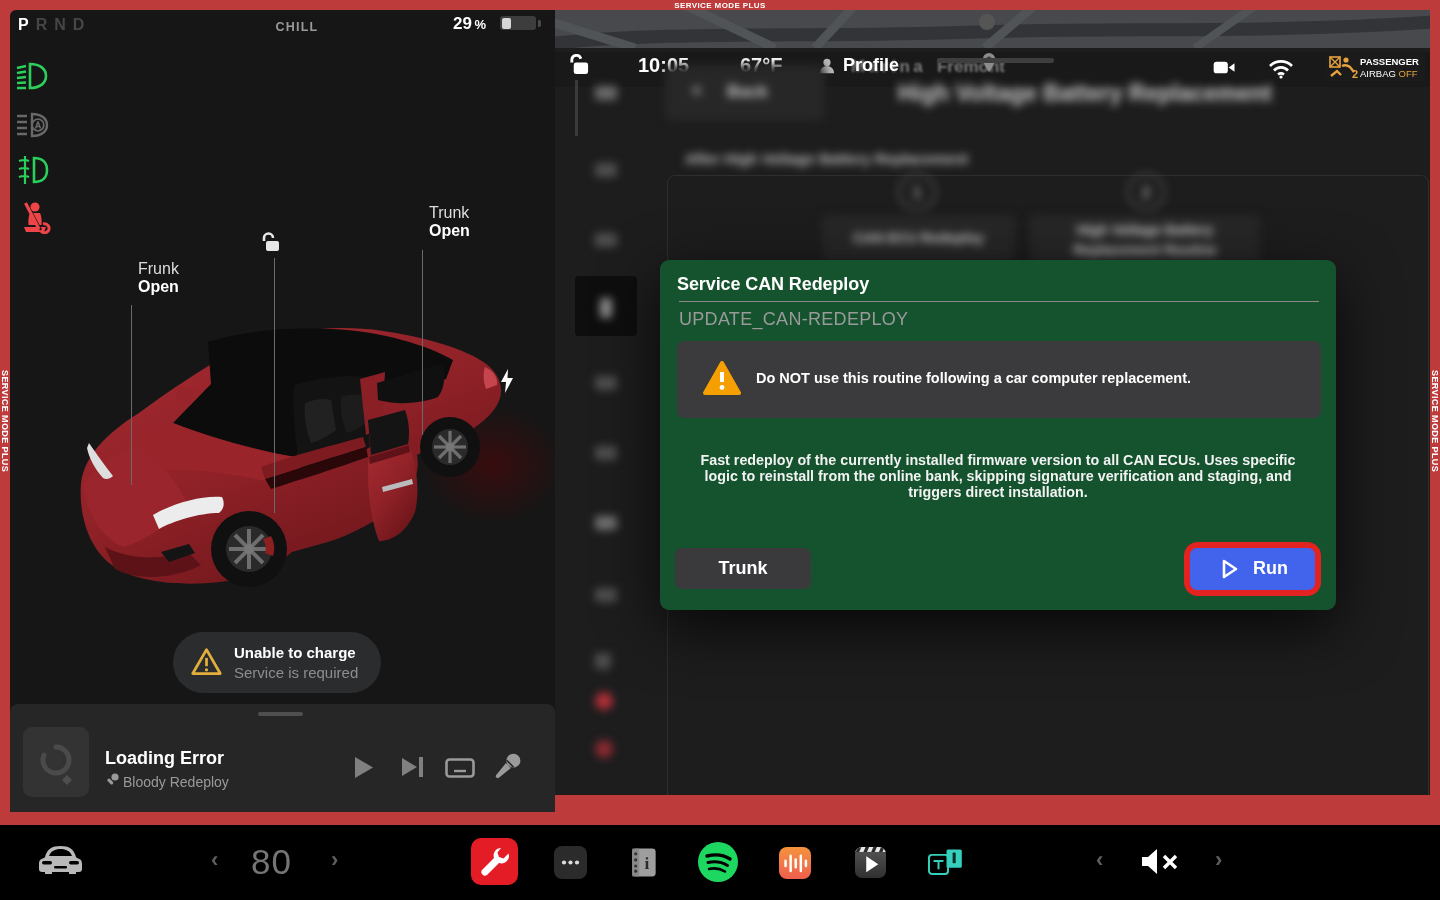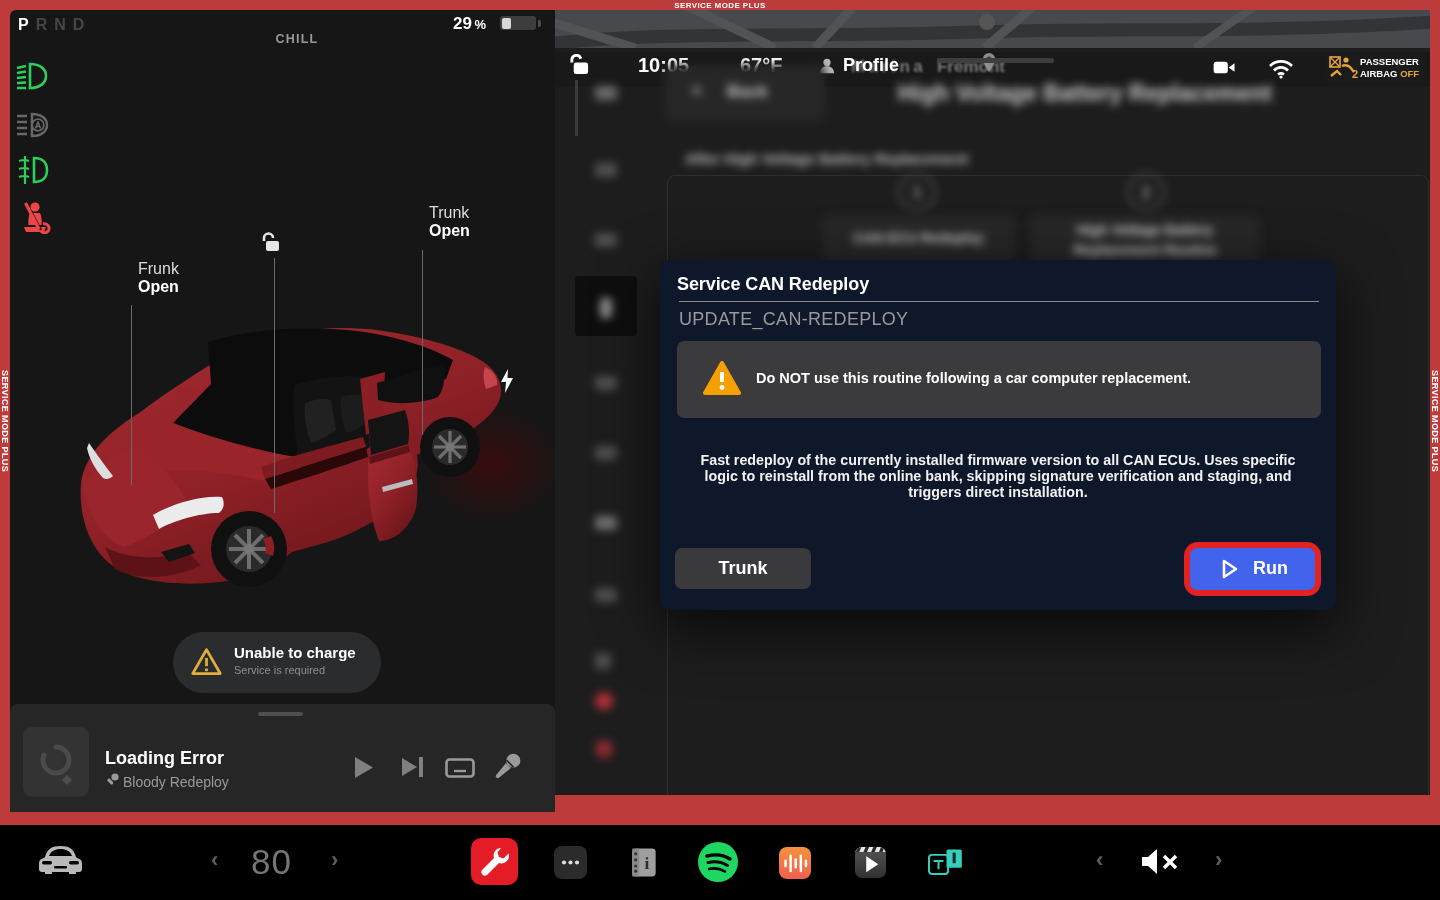--- a/index.html
+++ b/index.html
@@ -10,73 +10,73 @@
 #svcTop { position:absolute; top:0px; left:0; width:1440px; text-align:center; color:#fff; font-size:8px; font-weight:bold; letter-spacing:.4px; line-height:11px; }
 .vtext { position:absolute; z-index:7; color:#fff; font-size:9px; font-weight:bold; letter-spacing:.4px; white-space:nowrap; }
 #vleft { left:-45px; top:415px; transform:rotate(90deg); width:100px; text-align:center; }
 #vright { left:1385px; top:415px; transform:rotate(90deg); width:100px; text-align:center; }
 
 
 #leftpanel { position:absolute; left:10px; top:10px; width:545px; height:802px; background:#161616; border-radius:6px 0 0 0; overflow:hidden; z-index:3; }
 #prnd { position:absolute; left:8px; top:6px; font-size:16px; font-weight:bold; color:#464646; letter-spacing:0; }
 #prnd b { color:#fff; }
 #prnd span { margin-left:7px; }
-#chill { position:absolute; left:0; top:10px; width:574px; text-align:center; color:#9a9a9a; font-size:12.5px; letter-spacing:1.2px; font-weight:bold;margin-top:12px; }
+#chill { position:absolute; left:0; top:10px; width:574px; text-align:center; color:#9a9a9a; font-size:12.5px; letter-spacing:1.2px; font-weight:bold; }
 #soc { position:absolute; left:443px; top:4px; font-size:17px; font-weight:bold; color:#fff; }
 #soc .pct { font-size:13px; font-weight:bold; }
 #batt { position:absolute; left:490px; top:6px; width:36px; height:14px; background:#3d3d3d; border-radius:3px; }
 #batt:after { content:""; position:absolute; left:38px; top:3.5px; width:3px; height:7px; background:#4a4a4a; border-radius:0 2px 2px 0; }
 #batt .fill { position:absolute; left:1.5px; top:1.5px; width:9px; height:11px; background:#d8d8d8; border-radius:2px; }
 
 .telltale { position:absolute; left:6px; }
 
 
 .callout { position:absolute; color:#fff; font-size:16px; }
 .callout .t1 { color:#ddd; font-weight:normal; }
 .callout .t2 { color:#fff; font-weight:bold; }
 .cline { position:absolute; width:1px; background:#6a6a6a; }
 
 
 #toast { position:absolute; left:163px; top:622px; width:208px; height:61px; background:#2a2c2e; border-radius:31px; }
 #toast .tt1 { position:absolute; left:61px; top:12px; font-size:15px; font-weight:bold; color:#fff; }
-#toast .tt2 { position:absolute; left:61px; top:32px; font-size:11px; color:#8e8e8e; }
+#toast .tt2 { position:absolute; left:61px; top:32px; font-size:15px; color:#8e8e8e; }
 
 
 #media { position:absolute; left:0px; top:694px; width:545px; height:108px; background:#262626; border-radius:8px 8px 0 0; }
 #media .handle { position:absolute; left:248px; top:8px; width:45px; height:4px; border-radius:2px; background:#4f4f4f; }
 #media .art { position:absolute; left:13px; top:23px; width:66px; height:70px; background:#333333; border-radius:9px; }
 #media .title { position:absolute; left:95px; top:44px; font-size:18px; font-weight:bold; color:#fff; }
 #media .artist { position:absolute; left:113px; top:70px; font-size:14px; color:#9a9a9a; }
 
 
 #rightarea { position:absolute; left:555px; top:10px; width:875px; height:785px; background:#1d1d1e; overflow:hidden; }
 #mapstrip { position:absolute; left:0; top:0; width:875px; height:38px; }
 #topbarR { position:absolute; left:0; top:0; width:875px; height:35px; background:rgba(18,18,18,0.38); color:#fff;margin-top:42px; }
 #clock { position:absolute; left:83px; top:2px; font-size:20px; font-weight:bold; }
 #temp { position:absolute; left:185px; top:2px; font-size:20px; font-weight:bold; }
 #profile { position:absolute; left:288px; top:3px; font-size:18px; font-weight:bold; }
 #mapnames { position:absolute; left:296px; top:5px; font-size:17px; font-weight:bold; color:#787878; filter:blur(1px); }
 #airbagbox { position:absolute; left:772px; top:1px; width:98px; height:29px; background:#1b1b1b; border-radius:3px; }
 #airbagbox .l1 { position:absolute; left:33px; top:3px; font-size:9.5px; font-weight:bold; color:#fff; }
-#airbagbox .l2 { position:absolute; left:33px; top:15px; font-size:9.5px; font-weight:bold; color:#fff; }
+#airbagbox .l2 { position:absolute; left:33px; top:15px; font-size:9.5px; font-weight:normal; color:#fff; }
 #airbagbox .off { color:#e8a33d; }
 #appcontent { position:absolute; left:0; top:38px; width:875px; height:747px; }
 .sideicon { position:absolute; left:40px; width:22px; height:14px; background:#4f4f4f; border-radius:3px; filter:blur(4px); }
 #sidehl { position:absolute; left:20px; top:228px; width:62px; height:60px; background:#0e0e0e; border-radius:4px; }
 #backbtn { position:absolute; left:110px; top:17px; width:160px; height:56px; background:#272727; border-radius:7px; filter:blur(4px); }
 #backbtn span { position:absolute; left:62px; top:17px; color:#cfcfcf; font-weight:bold; font-size:17px; }
 #backbtn i { position:absolute; left:27px; top:17px; color:#cfcfcf; font-weight:bold; font-size:16px; font-style:normal; }
 #apptitle { position:absolute; left:280px; top:32px; width:500px; text-align:center; color:#c9c9c9; font-weight:bold; font-size:23px; filter:blur(4px); }
 #sectlabel { position:absolute; left:130px; top:102px; color:#bdbdbd; font-weight:bold; font-size:15px; filter:blur(4px); }
 #sectbox { position:absolute; left:112px; top:127px; width:762px; height:1000px; border:1px solid #2e2e2e; border-radius:8px; }
 .numcirc { position:absolute; top:125px; width:38px; height:38px; border:2px solid #5a5a5a; border-radius:50%; color:#9a9a9a; font-size:17px; font-weight:bold; text-align:center; line-height:36px; filter:blur(4px); }
 .appbtn { position:absolute; top:167px; background:#272727; border-radius:6px; filter:blur(4px); color:#c9c9c9; font-weight:bold; font-size:14px; text-align:center; }
 
 
-#modal { position:absolute; z-index:6; left:660px; top:260px; width:676px; height:350px; background:#0f172a; border-radius:9px; box-shadow:0 18px 60px rgba(0,0,0,0.75); }
+#modal { position:absolute; z-index:6; left:660px; top:260px; width:676px; height:350px; background:#14532d; border-radius:9px; box-shadow:0 18px 60px rgba(0,0,0,0.75); }
 #modal h1 { font-size:18px; color:#fff; font-weight:bold; position:absolute; left:17px; top:14px; letter-spacing:-0.1px; }
 #modal .rule { position:absolute; left:19px; top:41px; width:640px; height:1px; background:#8a8a8a; }
 #modal .sub { position:absolute; left:19px; top:49px; font-size:18px; color:#9a9a9a; letter-spacing:.3px; }
 #warnbox { position:absolute; left:17px; top:81px; width:644px; height:77px; background:#3b3b3d; border-radius:7px; }
 #warntext { position:absolute; left:79px; top:29px; font-size:14.5px; font-weight:bold; color:#fff; }
 #modal .desc { position:absolute; left:0px; top:192px; width:676px; text-align:center; color:#f2f2f2; font-size:14.3px; font-weight:bold; line-height:16px; white-space:nowrap; }
 #closebtn { position:absolute; left:15px; top:288px; width:136px; height:41px; background:#3a3a3c; border-radius:7px; color:#fff; font-size:18px; font-weight:bold; text-align:center; line-height:41px; }
 #runwrap { position:absolute; left:524px; top:282px; width:137px; height:54px; background:#e32222; border-radius:14px; }
 #runbtn { position:absolute; left:6px; top:6px; width:125px; height:42px; background:#4263eb; border-radius:7px; }
 #runbtn span { position:absolute; left:63px; top:10px; color:#fff; font-size:18px; font-weight:bold; }

